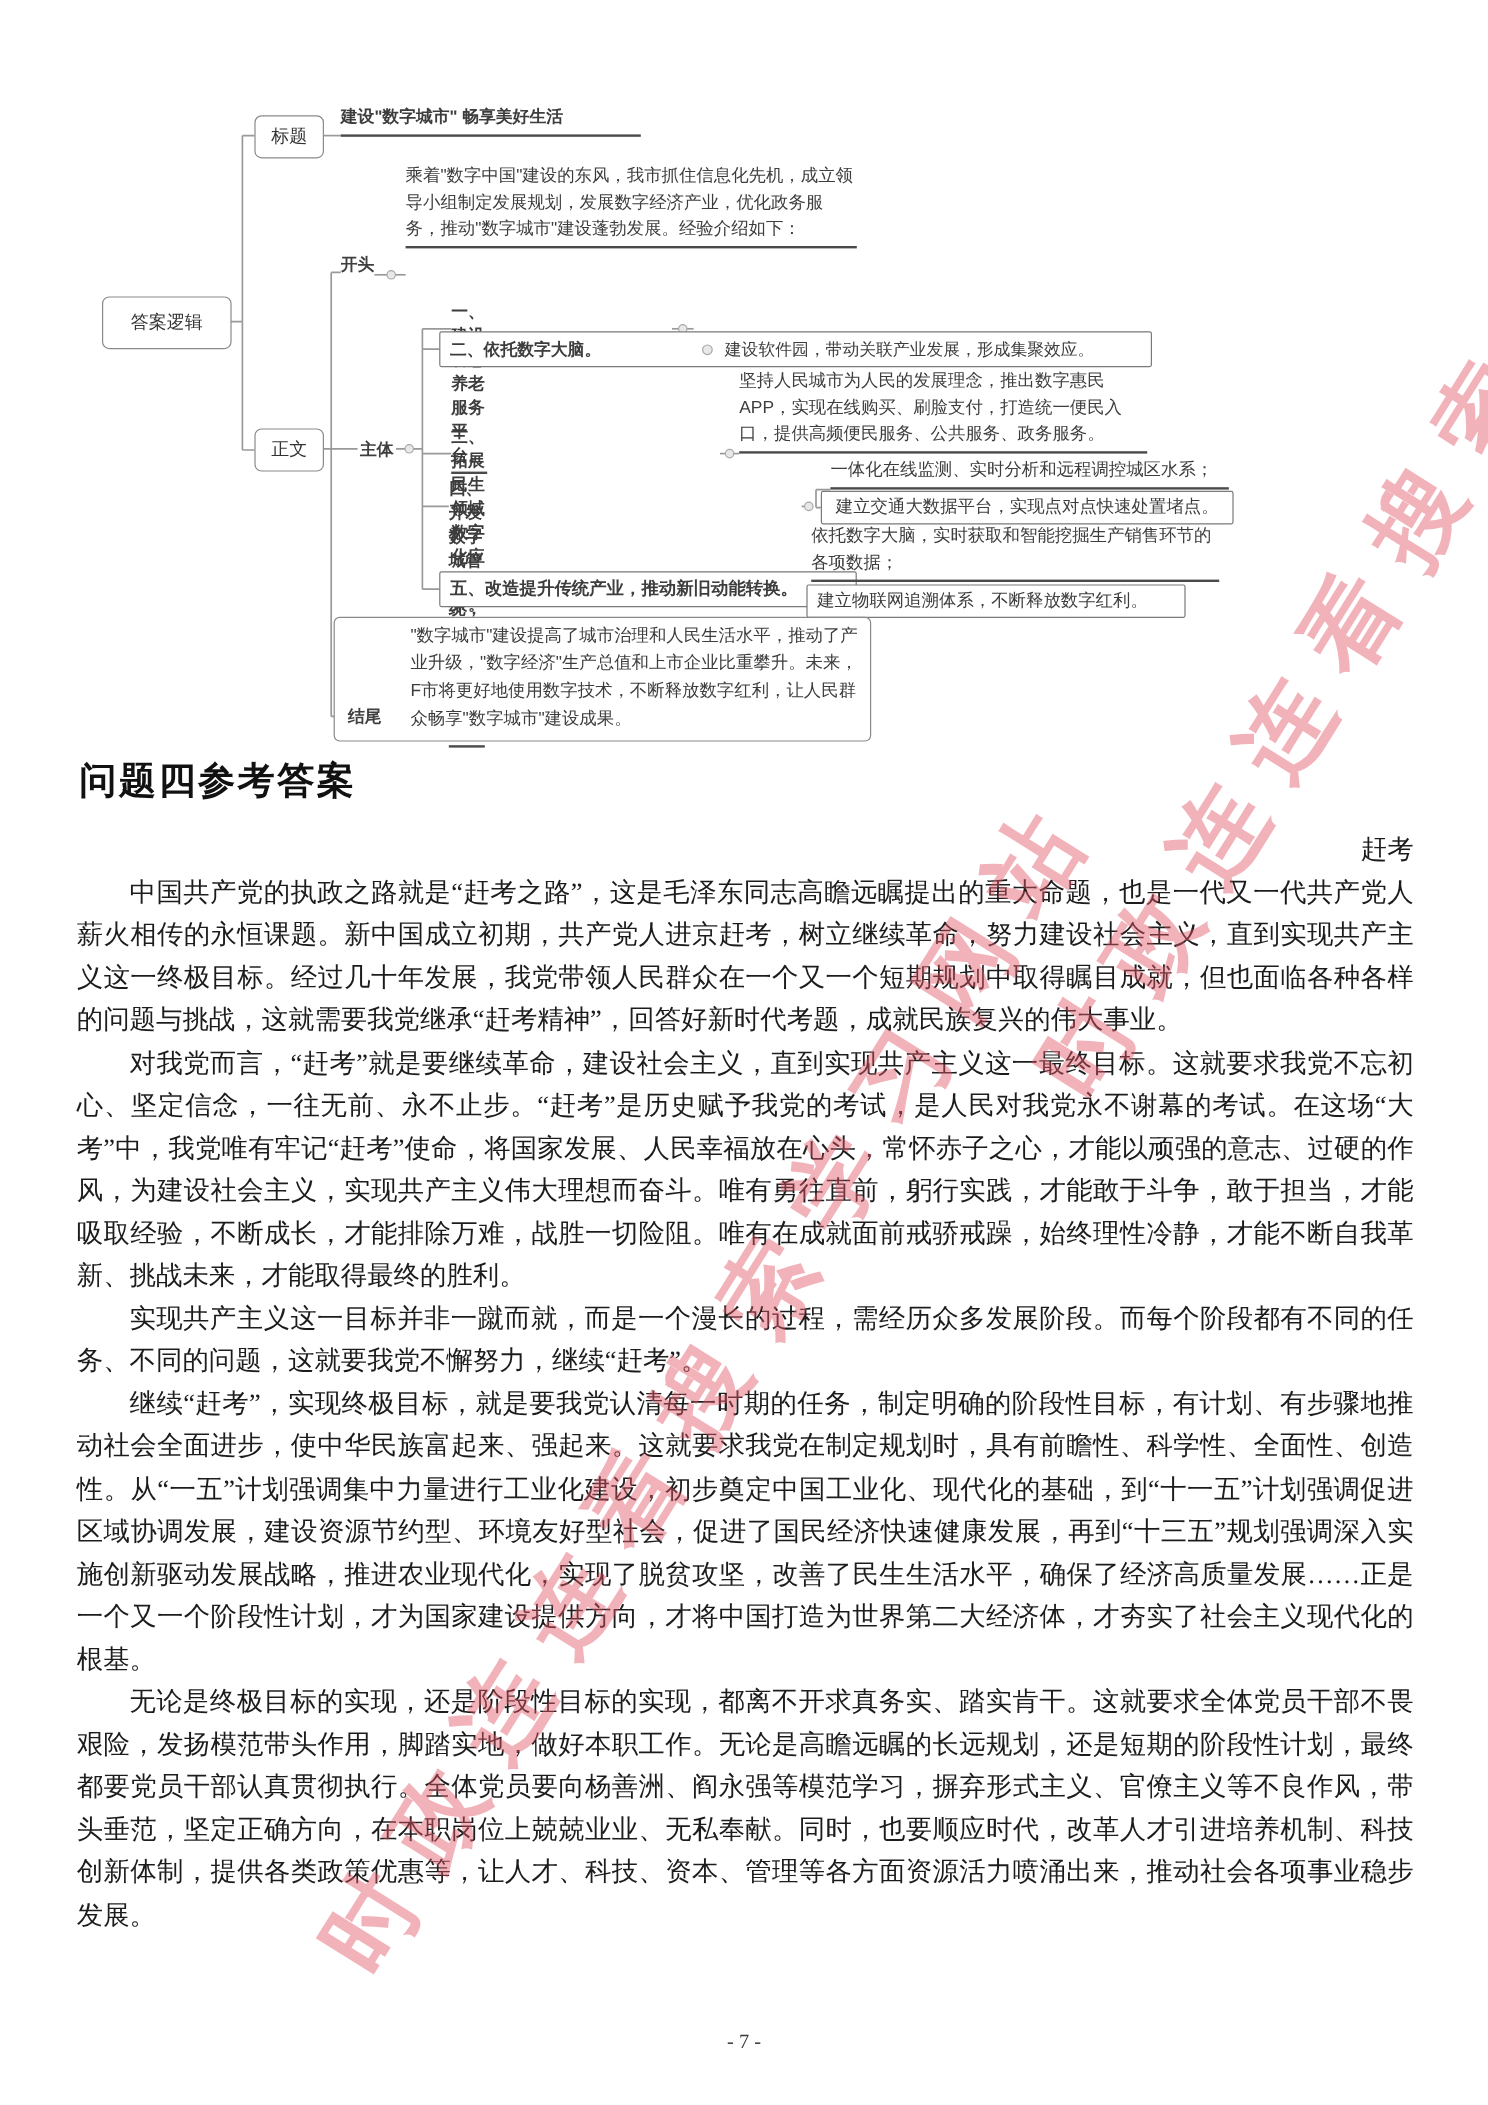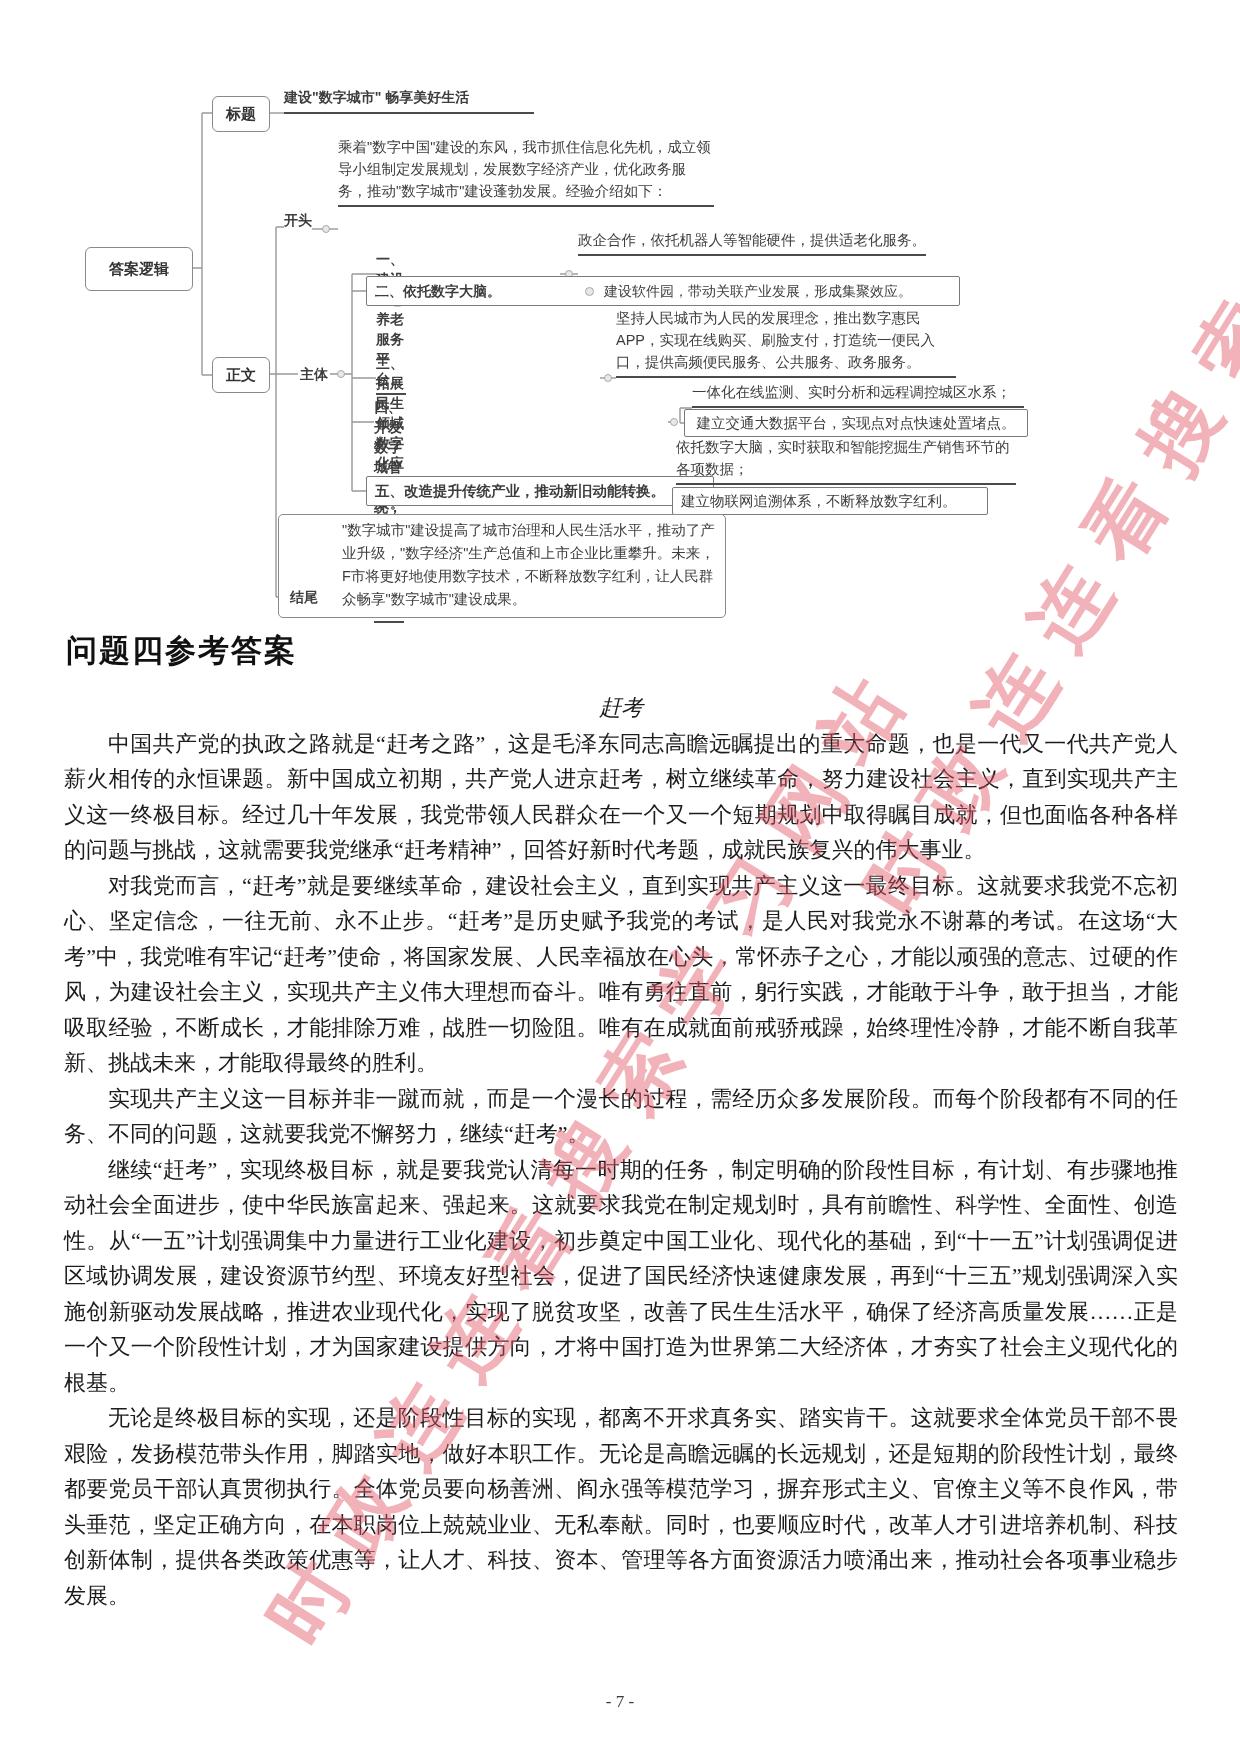--- a/index.html
+++ b/index.html
@@ -5,41 +5,41 @@
   html,body{margin:0;padding:0;background:#fff;}
   .page{position:relative;width:1240px;height:1754px;background:#fff;overflow:hidden;
         font-family:"Liberation Serif", serif;color:#1c1c1c;}
   
   .mindmap{position:absolute;left:0;top:0;width:1240px;height:630px;
            font-family:"Liberation Sans", sans-serif;color:#3d3d3d;}
   .mindmap svg{position:absolute;left:0;top:0;}
   .mm{position:absolute;font-size:14.5px;line-height:22px;color:#3d3d3d;}
   .mm-node{display:flex;align-items:center;justify-content:center;
            border:1.5px solid #8a8a8a;border-radius:6px;background:#fff;
-           font-size:15px;font-weight:700;color:#333;}
+           font-size:15px;font-weight:400;color:#333;}
   .mm-label{font-size:14px;font-weight:600;color:#3f3f3f;line-height:20px;}
   .mm-leaf{border-bottom:2px solid #4a4a4a;padding-bottom:3px;}
   .mm-item{display:inline-block;font-size:14px;font-weight:600;line-height:20px;
            border-bottom:2px solid #4a4a4a;padding:0 2px 4px 0;}
   .mm-boxrow{position:absolute;display:flex;align-items:center;
              border:1.5px solid #7a7a7a;border-radius:2px;background:#fff;
              font-size:14px;line-height:20px;padding:0 8px;box-sizing:border-box;}
   .mm-boxrow .lbl{font-weight:600;flex:0 0 200px;}
   .mm-box{position:absolute;display:flex;align-items:center;
           border:1.5px solid #7a7a7a;border-radius:2px;background:#fff;
           font-size:14.5px;line-height:20px;padding:0 8px;box-sizing:border-box;}
   .handle{display:inline-block;width:7px;height:7px;border-radius:50%;
           background:#e8e8e8;border:1px solid #a8a8a8;margin:0 10px;flex:0 0 auto;}
   .mm-endbox{position:absolute;border:1.5px solid #8a8a8a;border-radius:5px;background:#fff;}
   
   .heading{position:absolute;left:66px;top:630px;font-size:31px;font-weight:bold;
            color:#111;letter-spacing:2px;font-family:"Liberation Serif", serif;}
   .essay{position:absolute;left:64px;top:690px;width:1114px;
          font-size:22px;line-height:35.5px;text-align:justify;color:#1c1c1c;}
-  .essay .essay-title{text-align:center;font-style:italic;}
+  .essay .essay-title{text-align:right;}
   .essay p{margin:0;text-indent:2em;}
   .footer{position:absolute;left:0;top:1692px;width:100%;text-align:center;
           font-size:17px;color:#3a3a3a;}
   
   .watermark{position:absolute;font-size:78px;font-weight:700;letter-spacing:26px;
              white-space:nowrap;color:rgba(224,86,99,0.45);pointer-events:none;
              font-family:"Liberation Serif", serif;z-index:5;}
   .w1{left:-40px;top:990px;width:1400px;transform:rotate(-58deg);transform-origin:center;}
   .w2{left:650px;top:430px;width:1000px;transform:rotate(-58deg);transform-origin:center;}
 </style>
@@ -81,21 +81,20 @@
     <div class="mm mm-node" style="left:212px;top:357px;width:56px;height:34px;">正文</div>
 
     <div class="mm mm-label" style="left:284px;top:210px;">开头</div>
     <div class="mm mm-leaf" style="left:338px;top:136px;width:376px;">乘着"数字中国"建设的东风，我市抓住信息化先机，成立领导小组制定发展规划，发展数字经济产业，优化政务服务，推动"数字城市"建设蓬勃发展。经验介绍如下：</div>
 
     <div class="mm mm-label" style="left:300px;top:364px;">主体</div>
 
     <div class="mm">
         <span class="mm-item" style="position:absolute;left:376px;top:249px;">一、建设智慧养老服务平台。</span>
       </div>
-    <div class="mm mm-leaf" style="left:578px;top:229px;width:348px;">政企合作，依托机器人等智能硬件，提供适老化服务。</div>
 
     <div class="mm-boxrow" style="left:366px;top:276px;width:594px;height:30px;">
       <span class="lbl">二、依托数字大脑。</span>
       <span class="handle"></span>
       <span>建设软件园，带动关联产业发展，形成集聚效应。</span>
     </div>
 
     <div class="mm">
         <span class="mm-item" style="position:absolute;left:376px;top:353px;">三、拓展民生领域数字化应用场景。</span>
       </div>

